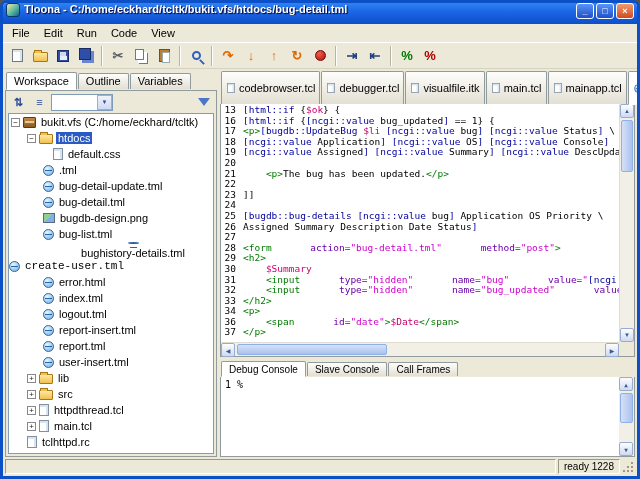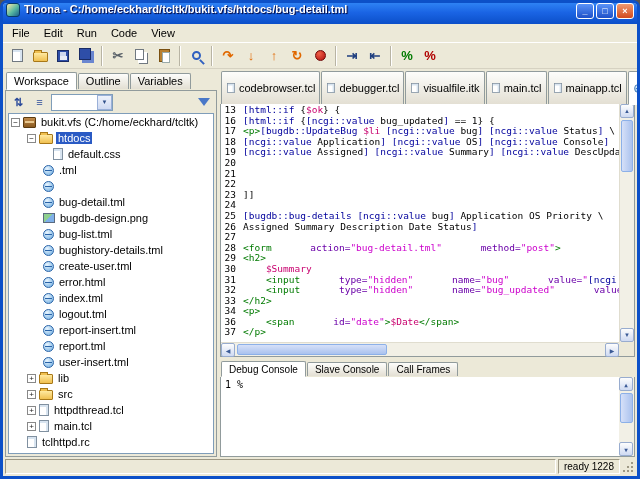--- a/index.html
+++ b/index.html
@@ -242,38 +242,39 @@
             <div class="trow" style="padding-left: 44px;">
               <span class="ki t-page"></span>
               <span class="tlabel">default.css</span>
             </div>
             <div class="trow" style="padding-left: 34px;">
               <span class="ki t-globe"></span>
               <span class="tlabel">.tml</span>
             </div>
             <div class="trow" style="padding-left: 34px;">
               <span class="ki t-globe"></span>
+              <span class="tlabel">bug-detail-update.tml</span>
             </div>
             <div class="trow" style="padding-left: 34px;">
               <span class="ki t-globe"></span>
               <span class="tlabel">bug-detail.tml</span>
             </div>
             <div class="trow" style="padding-left: 34px;">
               <span class="ki t-image"></span>
               <span class="tlabel">bugdb-design.png</span>
             </div>
             <div class="trow" style="padding-left: 34px;">
               <span class="ki t-globe"></span>
               <span class="tlabel">bug-list.tml</span>
             </div>
-            <div class="trow" style="padding-left: 34px;">
+            <div class="trow" style="padding-left: 44px; flex-direction: column;">
               <span class="ki t-globe"></span>
               <span class="tlabel">bughistory-details.tml</span>
             </div>
-            <div class="trow" style="padding-left: 34px;">
+            <div class="trow" style=" font-family: Liberation Mono, monospace;">
               <span class="ki t-globe"></span>
               <span class="tlabel">create-user.tml</span>
             </div>
             <div class="trow" style="padding-left: 34px;">
               <span class="ki t-globe"></span>
               <span class="tlabel">error.html</span>
             </div>
             <div class="trow" style="padding-left: 34px;">
               <span class="ki t-globe"></span>
               <span class="tlabel">index.tml</span>
@@ -373,20 +374,21 @@
             <div class="code-line">
               <span class="ln">19</span>
               <span class="lt"><span class="c-b">[ncgi::value </span><span class="c-k">Assigned</span><span class="c-b">] </span><span class="c-b">[ncgi::value </span><span class="c-k">Summary</span><span class="c-b">] </span><span class="c-b">[ncgi::value </span><span class="c-k">DescUpda</span></span>
             </div>
             <div class="code-line">
               <span class="ln">20</span>
               <span class="lt"></span>
             </div>
             <div class="code-line">
               <span class="ln">21</span>
+              <span class="lt"><span class="c-k">    </span><span class="c-g">&lt;p&gt;</span><span class="c-k">The bug has been updated.</span><span class="c-g">&lt;/p&gt;</span></span>
             </div>
             <div class="code-line">
               <span class="ln">22</span>
               <span class="lt"></span>
             </div>
             <div class="code-line">
               <span class="ln">23</span>
               <span class="lt"><span class="c-k">]]</span></span>
             </div>
             <div class="code-line">

